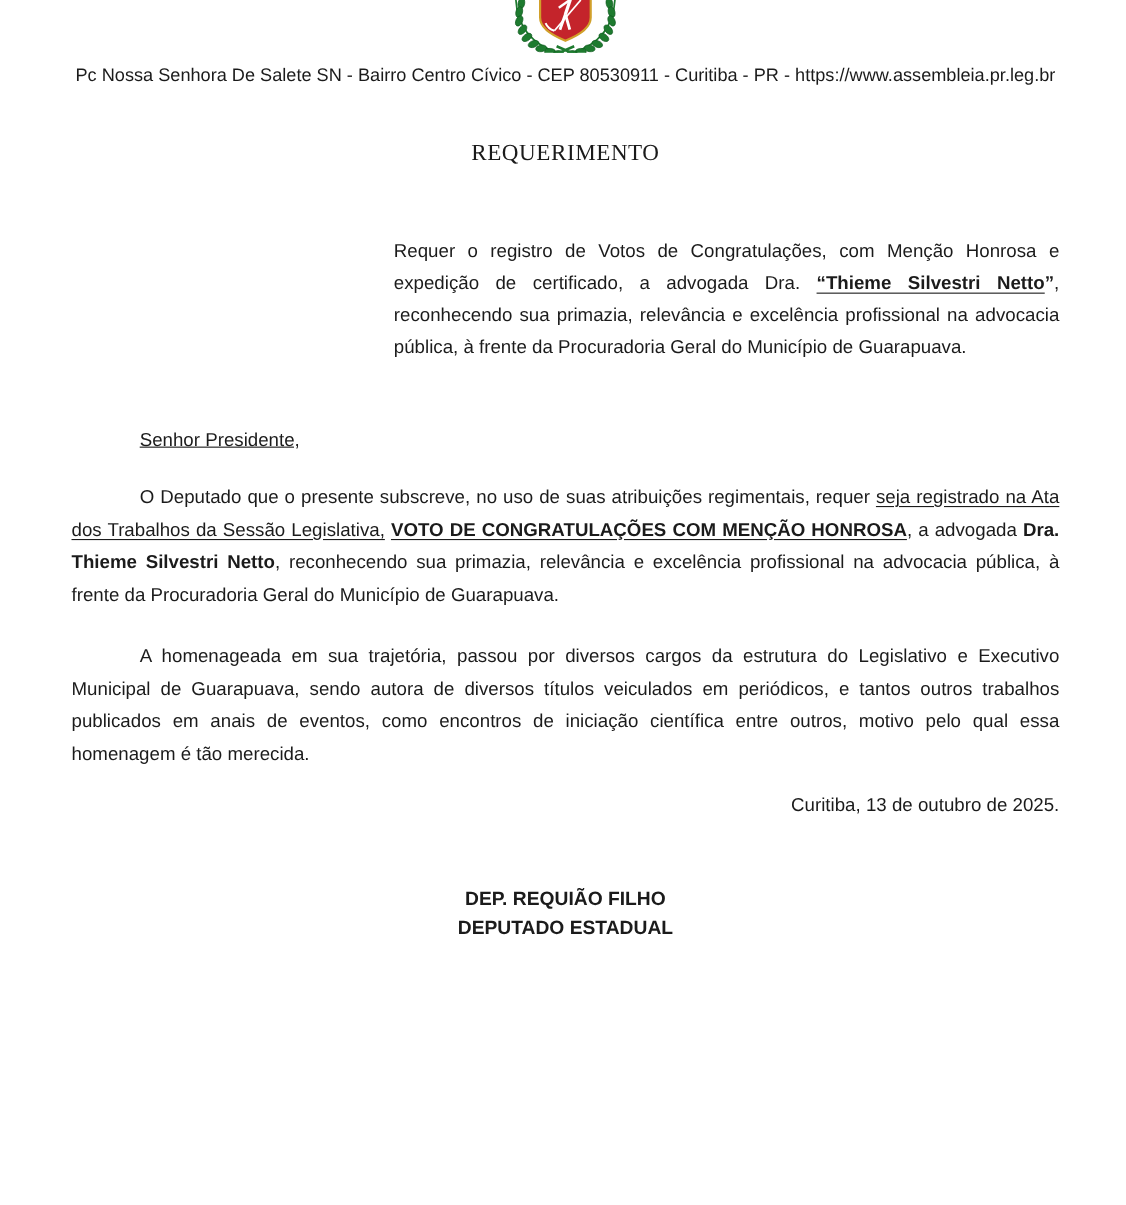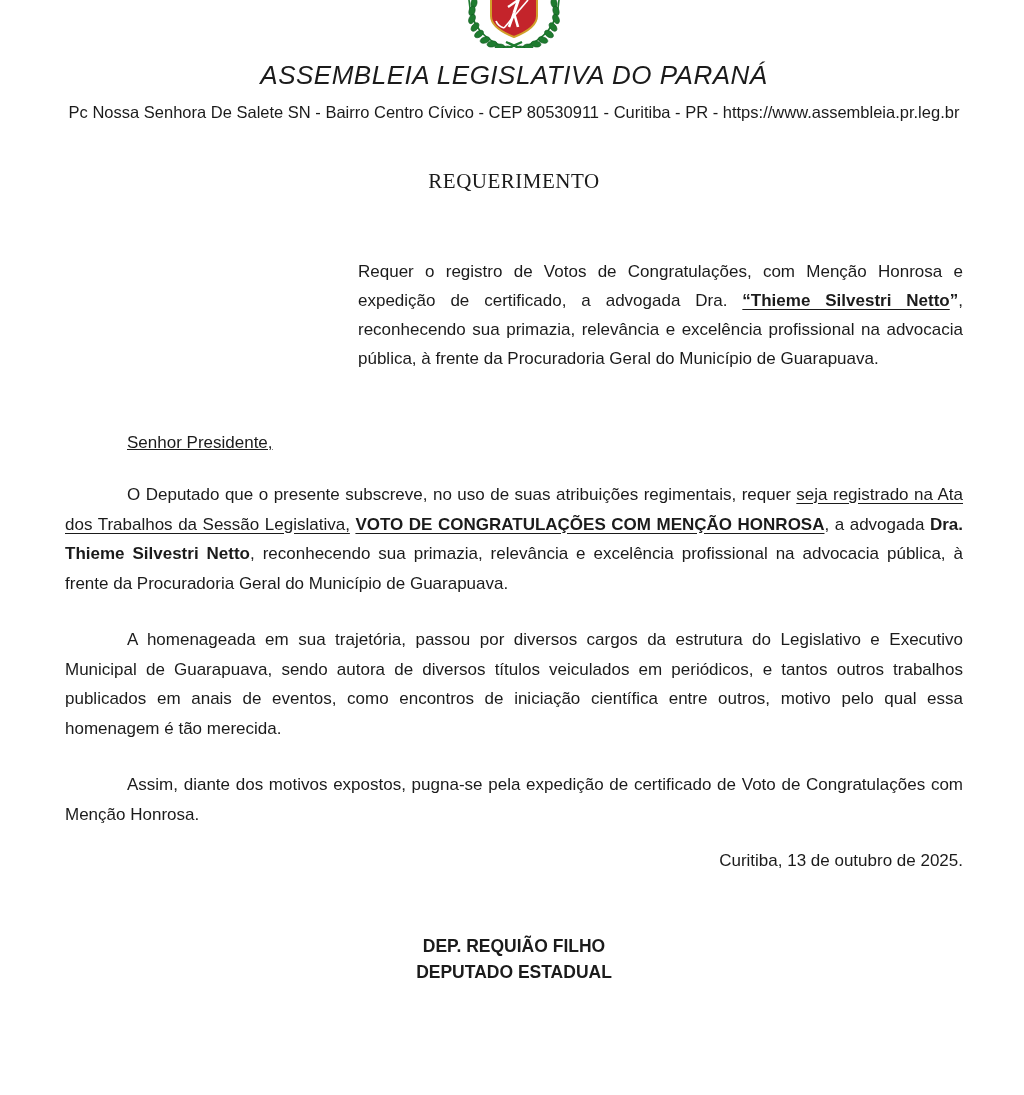--- a/index.html
+++ b/index.html
@@ -77,32 +77,30 @@
         <circle cx="59" cy="-5" r="3.2" fill="#ffffff" stroke="none"></circle>
         <path d="M 58 -2 L 53 13" stroke-width="3"></path>
         <path d="M 53 13 L 48 27 M 53 13 L 57 27" stroke-width="2.6"></path>
         <path d="M 57 0 L 47 7" stroke-width="2.2"></path>
         <path d="M 43 28 L 67 0" stroke-width="1.6"></path>
         <path d="M 43 28 Q 37 26 35 21" stroke-width="1.8"></path>
       </g>
     </svg>
   </div>
 
-  <div class="org-name">ASSEMBLEIA LEGISLATIVA DO PARANÁ</div>
   <div class="address">Pc Nossa Senhora De Salete SN - Bairro Centro Cívico - CEP 80530911 - Curitiba - PR - https://www.assembleia.pr.leg.br</div>
 
   <div class="doc-title">REQUERIMENTO</div>
 
   <div class="summary"><span>Requer o registro de Votos de Congratulações, com Menção Honrosa e expedição de certificado, a advogada Dra. </span><span class="rt-b rt-u">“Thieme Silvestri Netto</span><span class="rt-b">”</span><span>, reconhecendo sua primazia, relevância e excelência profissional na advocacia pública, à frente da Procuradoria Geral do Município de Guarapuava.</span></div>
 
   <div class="salutation">Senhor Presidente,</div>
 
   <div class="para"><span>O Deputado que o presente subscreve, no uso de suas atribuições regimentais, requer </span><span class="rt-u">seja registrado na Ata dos Trabalhos da Sessão Legislativa,</span><span> </span><span class="rt-b rt-u">VOTO DE CONGRATULAÇÕES COM MENÇÃO HONROSA</span><span>, a advogada </span><span class="rt-b">Dra. Thieme Silvestri Netto</span><span>, reconhecendo sua primazia, relevância e excelência profissional na advocacia pública, à frente da Procuradoria Geral do Município de Guarapuava.</span></div>
   <div class="para"><span>A homenageada em sua trajetória, passou por diversos cargos da estrutura do Legislativo e Executivo Municipal de Guarapuava, sendo autora de diversos títulos veiculados em periódicos, e tantos outros trabalhos publicados em anais de eventos, como encontros de iniciação científica entre outros, motivo pelo qual essa homenagem é tão merecida.</span></div>
-  <div class="para"><span>Assim, diante dos motivos expostos, pugna-se pela expedição de certificado de Voto de Congratulações com Menção Honrosa.</span></div>
 
   <div class="dateline">Curitiba, 13 de outubro de 2025.</div>
 
   <div class="signature">
     <div>DEP. REQUIÃO FILHO</div>
     <div>DEPUTADO ESTADUAL</div>
   </div>
 
 </div>
 

